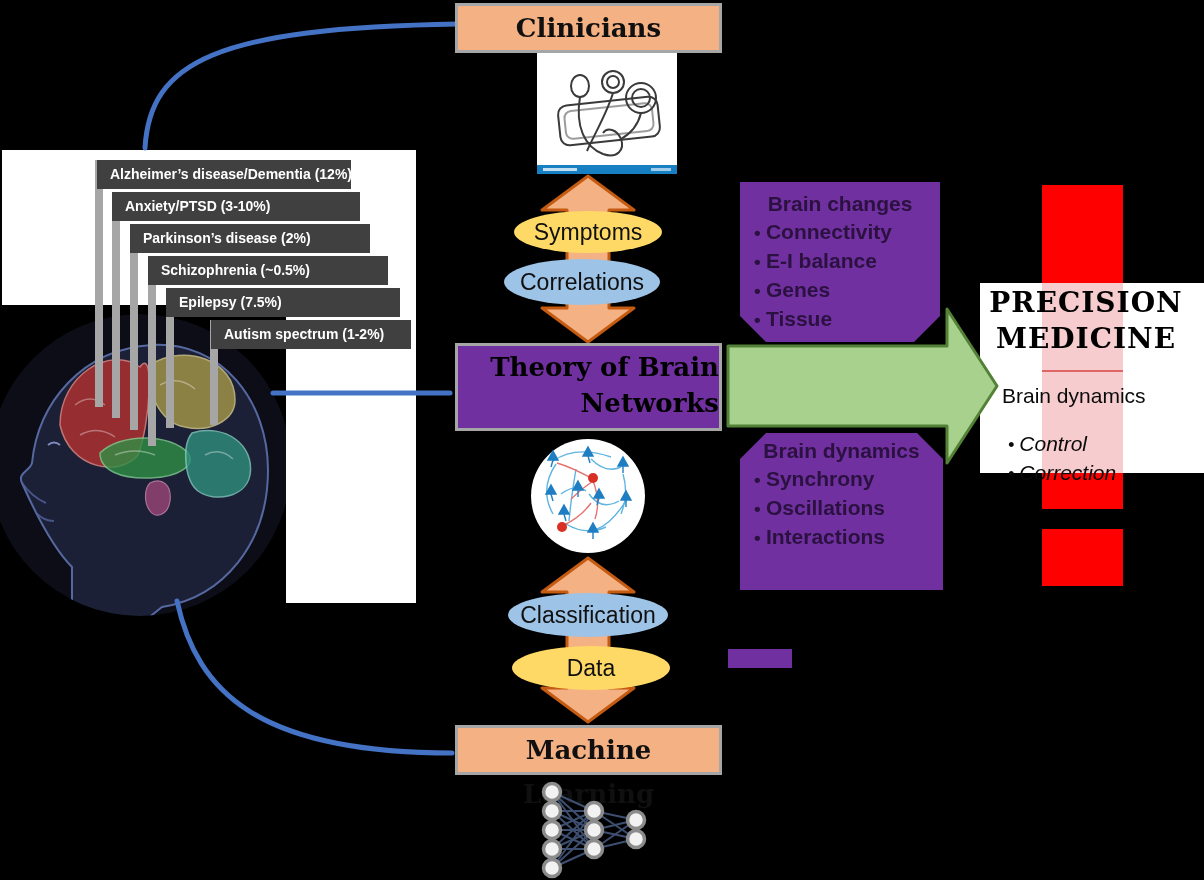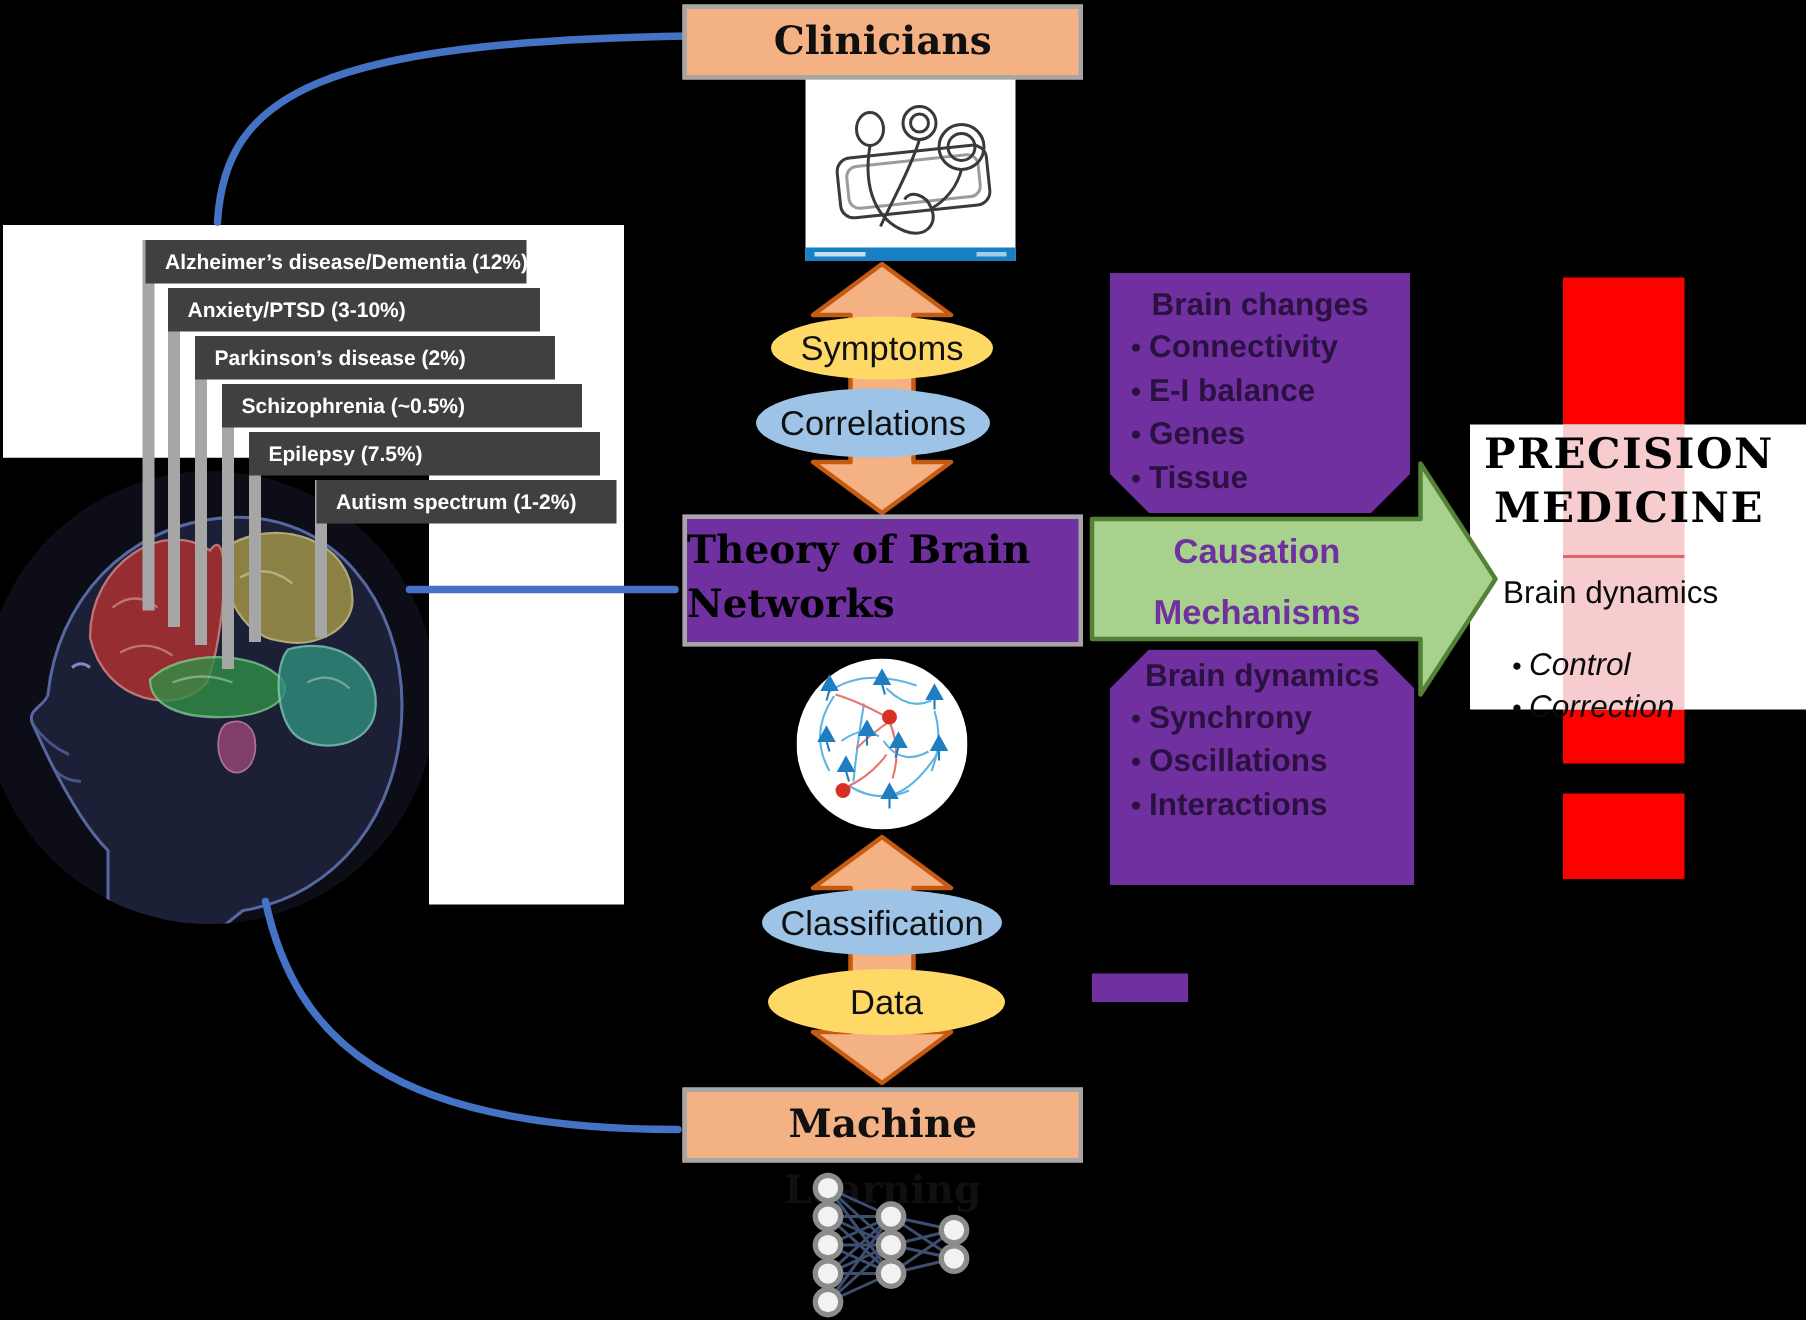--- a/index.html
+++ b/index.html
@@ -7,21 +7,21 @@
           font-family:"Liberation Sans",sans-serif;}
   .abs{position:absolute;}
   
   .white-panel{left:2px;top:150px;width:414px;height:453px;background:#fff;}
   .pin{background:#a6a6a6;width:8px;}
   .disease-bar{height:29px;background:#404040;color:#fff;font-weight:bold;font-size:14px;
                line-height:29px;padding-left:13px;box-sizing:border-box;white-space:nowrap;}
   
   .titlebox{background:#f4b183;border:3px solid #a6a6a6;text-align:center;
             font-family:"DejaVu Serif",serif;font-weight:600;font-size:26px;color:#101010;}
-  .purple-titlebox{background:#7030a0;border:3px solid #a6a6a6;text-align:left;
+  .purple-titlebox{background:#7030a0;border:3px solid #a6a6a6;text-align:right;
             font-family:"DejaVu Serif",serif;font-weight:600;font-size:26px;color:#000;line-height:1.38;}
   .ellipse{border-radius:50%;text-align:center;color:#101010;font-size:23px;}
   .ellipse.yellow{background:#ffd966;}
   .ellipse.blue{background:#9dc3e6;}
   
   .callout{background:#7030a0;color:#2b1140;font-size:21px;font-weight:600;box-sizing:border-box;}
   .callout .hd{text-align:center;margin:10px 8px 0 8px;}
   .callout ul{list-style:none;margin:2px 0 0 14px;padding:0;}
   .callout li{line-height:28px;}
   .callout li::before{content:"• ";font-size:19px;}
@@ -283,20 +283,16 @@
     <div style="line-height:28px;">Brain dynamics</div>
     <ul>
       <li>Control</li>
       <li>Correction</li>
     </ul>
   </div>
 
   <svg class="abs" style="left:725px;top:305px;" width="277" height="162" viewBox="0 0 277 162">
     <polygon points="3,41 222,41 222,4 272,81 222,158 222,121 3,121" fill="#a9d18e" stroke="#538135" stroke-width="3" stroke-linejoin="round"></polygon>
   </svg>
-  <div class="abs causation-text" style="left:733px;top:354px;width:210px;">
-    <div>Causation</div>
-    <div style="margin-top:14px;">Mechanisms</div>
-  </div>
 
   <div class="abs" style="left:728px;top:649px;width:64px;height:19px;background:#7030a0;"></div>
 
 </div>
 
 </body></html>

